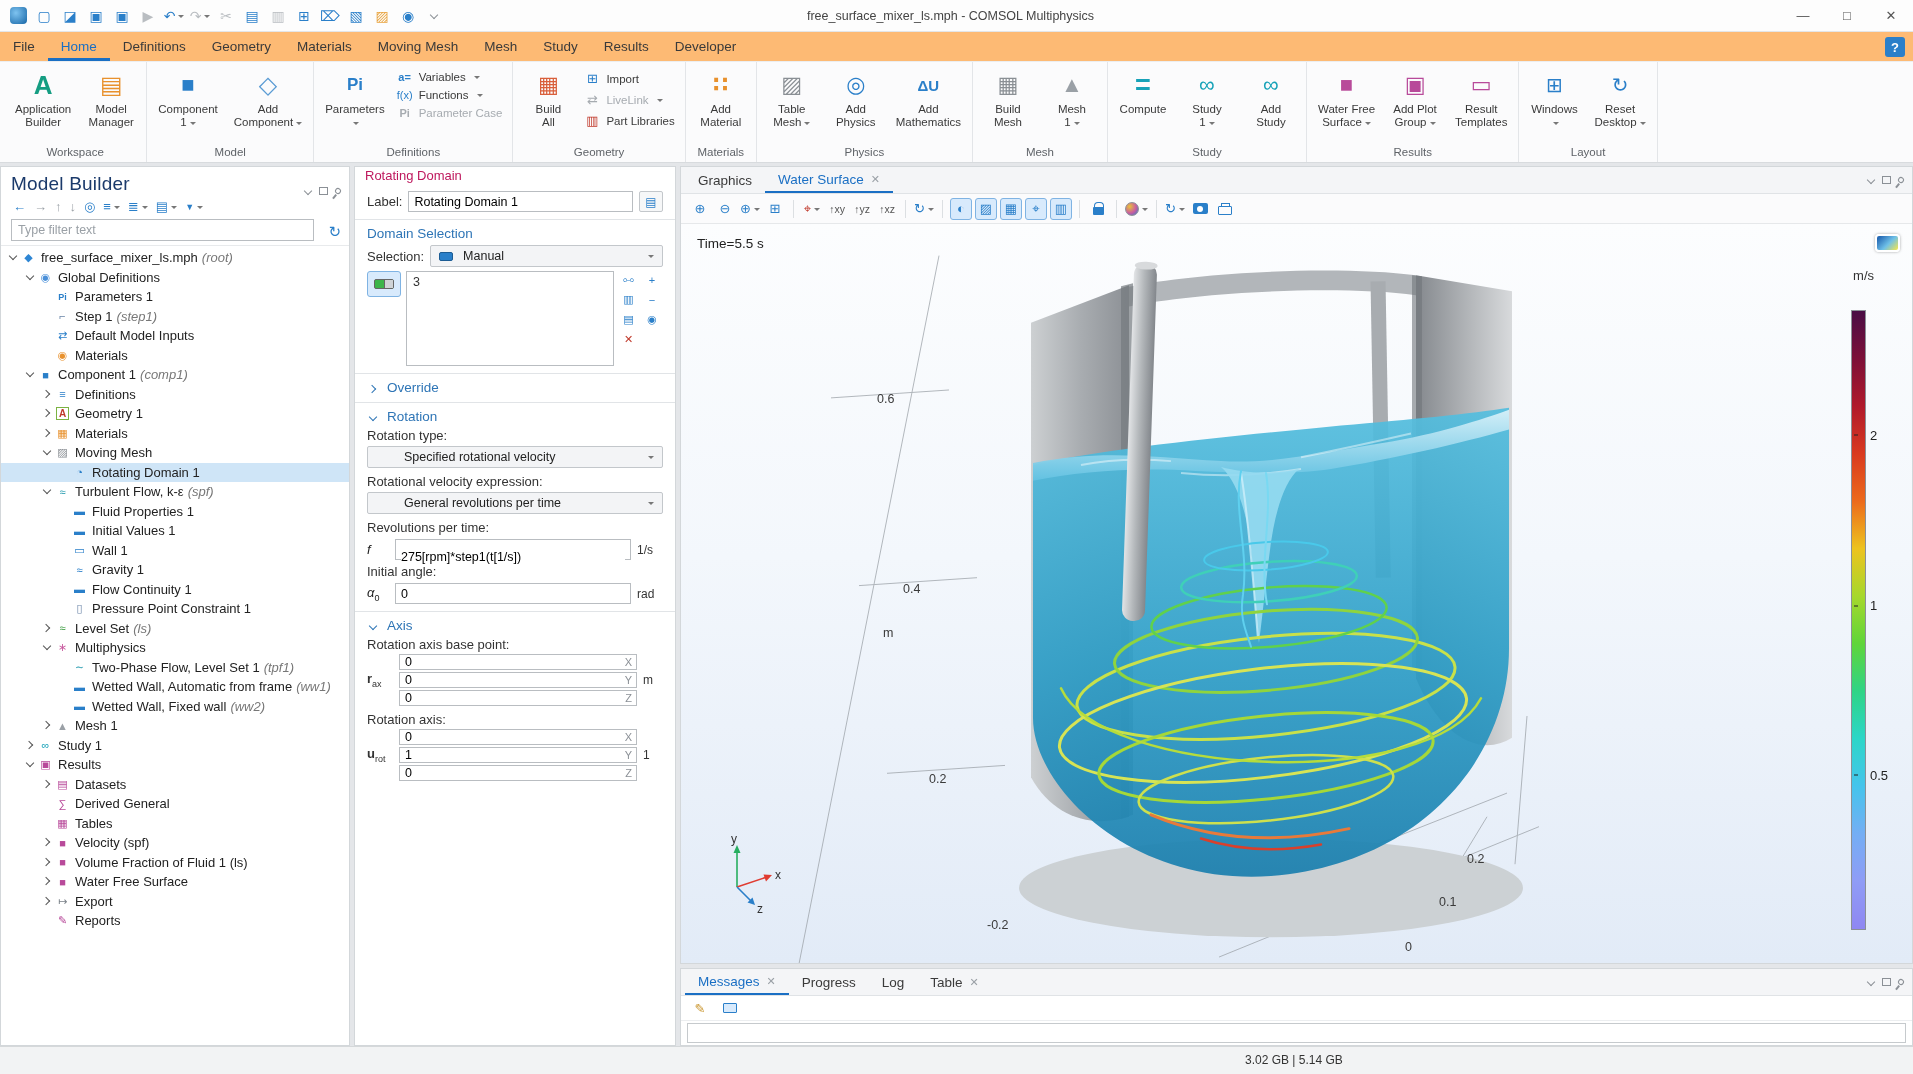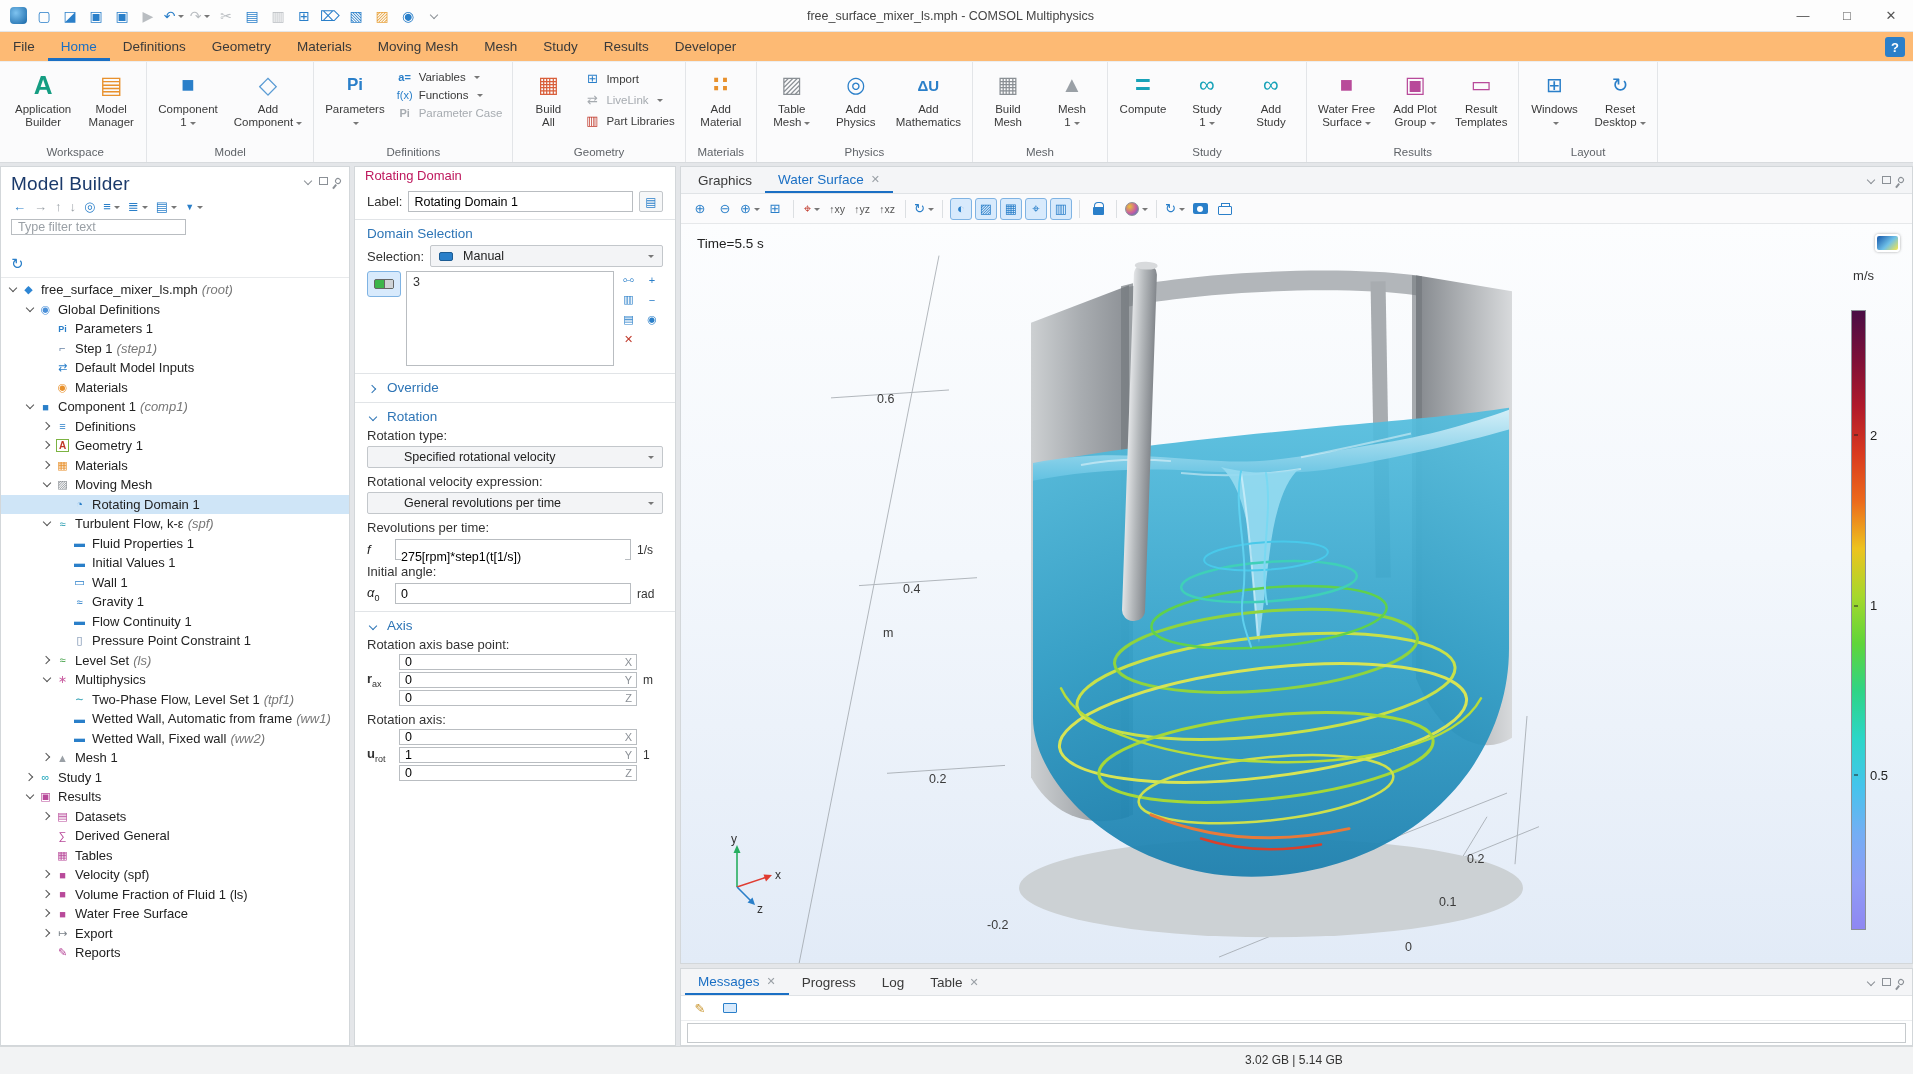--- a/index.html
+++ b/index.html
@@ -33,36 +33,36 @@
   .rlarge .ric { height:36px; display:flex; align-items:center; justify-content:center; }
   .rlarge .rlbl { font-size:11.5px; line-height:13px; text-align:center; color:#3a3a3a; white-space:nowrap; }
   .rsmallcol { display:flex; flex-direction:column; justify-content:flex-start; gap:2px; padding-top:4px; }
   .rsmall { display:flex; align-items:center; gap:5px; font-size:11.5px; color:#3a3a3a; padding:2px 6px 2px 2px; border-radius:3px; white-space:nowrap; }
   .rsmall .ric { width:18px; text-align:center; }
   .rsmall.dis, .rsmall.dis .ric span { color:#a6abb0 !important; }
 
   
   .main { flex:1; display:flex; gap:4px; background:#e4e6e9; padding:3px 0 0 0; min-height:0; }
   .panel { background:#fff; border:1px solid #d3d7da; display:flex; flex-direction:column; min-height:0; }
-  .panel-head { display:flex; align-items:flex-start; padding:6px 8px 0 10px; }
+  .panel-head { display:flex; align-items:flex-end; padding:6px 8px 0 10px; }
   .panel-title { font-size:19px; color:#1b3a6b; letter-spacing:0.2px; }
   .panel-sub { font-size:13px; color:#be185d; margin:1px 0 4px 10px; }
   .head-ctrls { margin-left:auto; display:flex; align-items:center; gap:7px; padding-top:4px; }
   .hc { color:#8b9096; font-size:10px; display:flex; align-items:center; }
   .sq-icon { width:9px; height:8px; border:1.3px solid #8b9096; display:inline-block; }
   .pin-icon { width:6px; height:6px; border:1.5px solid #8b9096; border-radius:50%; position:relative; display:inline-block; transform:rotate(40deg); }
   .pin-icon::after { content:""; position:absolute; left:2px; top:6px; width:1.5px; height:5px; background:#8b9096; }
   .chev-d { width:7px; height:7px; display:inline-block; position:relative; }
   .chev-d::before { content:""; position:absolute; left:0; top:0; width:5px; height:5px; border-right:1.5px solid #8b9096; border-bottom:1.5px solid #8b9096; transform:rotate(45deg); }
 
   
   .mb { width:350px; }
   .mb-toolbar { display:flex; align-items:center; gap:4px; padding:3px 8px 2px 10px; }
   .mbt { display:flex; align-items:center; font-size:13px; padding:1px 2px; }
-  .mb-filter { display:flex; align-items:flex-start; gap:20px; padding:2px 8px 4px 10px;flex-direction:column; }
+  .mb-filter { display:flex; align-items:flex-end; gap:14px; padding:2px 8px 4px 10px; }
   .mb-filter input { flex:1; height:22px; border:1px solid #b9bdc1; padding:0 6px; font-size:12.5px; color:#333; font-family:inherit; }
   .mb-filter input::placeholder { color:#9aa0a6; }
   .refresh-btn { color:#2a7fc9; font-size:15px; }
   .tree { flex:1; overflow:hidden; border-top:1px solid #e8eaec; padding-top:2px; }
   .trow { display:flex; align-items:center; height:19.5px; white-space:nowrap; font-size:13px; padding-left:6px; }
   .trow.sel { background:#cfe5f7; }
   .tw { width:13px; height:13px; flex:0 0 13px; position:relative; }
   .tw.open::before { content:""; position:absolute; left:3px; top:2px; width:5px; height:5px; border-right:1.4px solid #555; border-bottom:1.4px solid #555; transform:rotate(45deg); }
   .tw.closed::before { content:""; position:absolute; left:2px; top:3px; width:5px; height:5px; border-right:1.4px solid #555; border-bottom:1.4px solid #555; transform:rotate(-45deg); }
   .ticon { width:17px; flex:0 0 17px; text-align:center; font-size:11px; margin-right:4px; }

